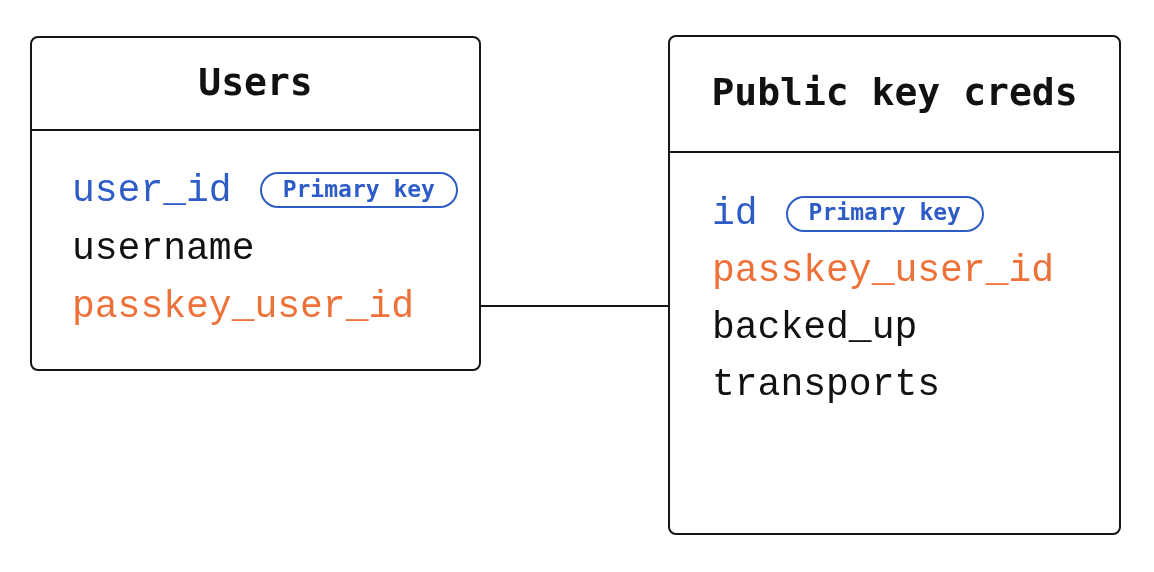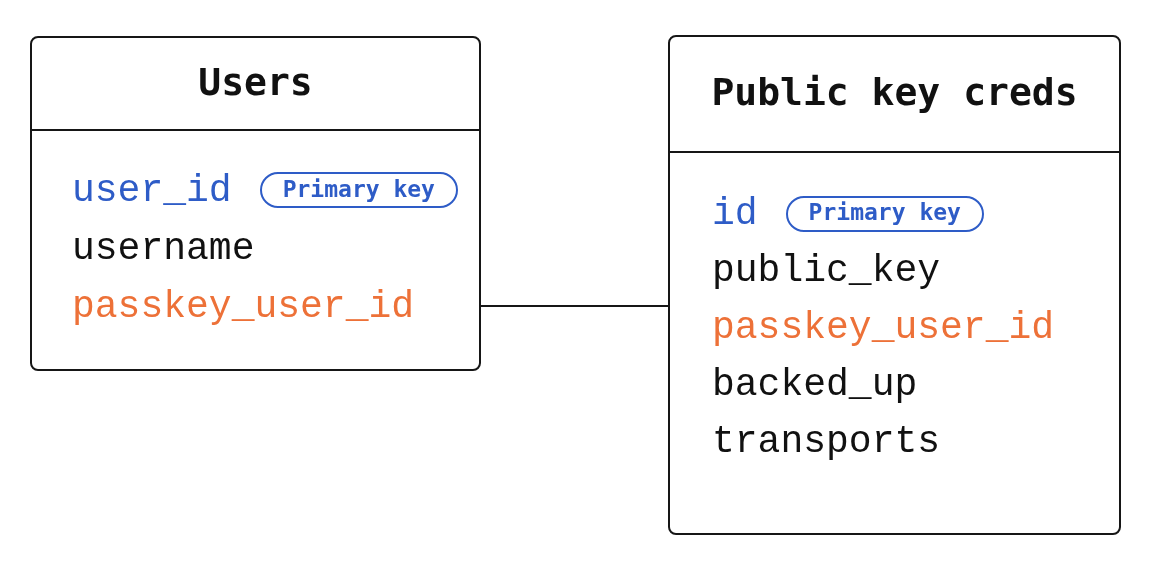--- a/index.html
+++ b/index.html
@@ -111,23 +111,20 @@
   <div class="entity entity-creds">
     <div class="entity-header">
       <div class="entity-title">Public key creds</div>
     </div>
     <div class="entity-body">
       <div class="field-row">
         <span class="field-name c-blue">id</span>
         <span class="pk-badge">Primary key</span>
       </div>
       <div class="field-row">
-        <span class="field-name c-black">public_key</span>
-      </div>
-      <div class="field-row">
         <span class="field-name c-orange">passkey_user_id</span>
       </div>
       <div class="field-row">
         <span class="field-name c-black">backed_up</span>
       </div>
       <div class="field-row">
         <span class="field-name c-black">transports</span>
       </div>
     </div>
   </div>

